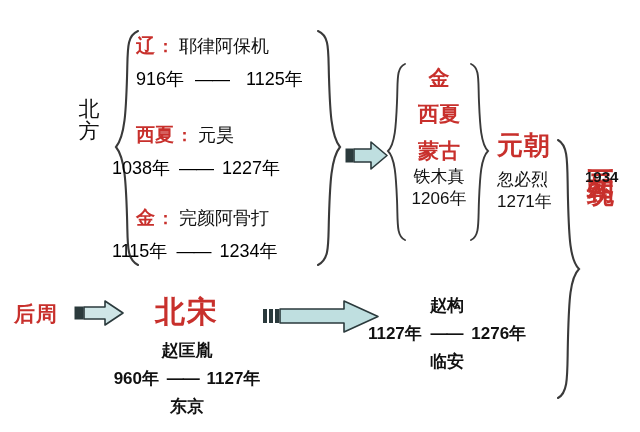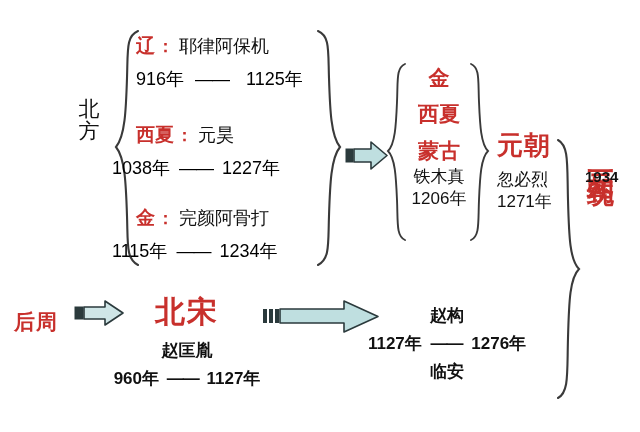--- a/index.html
+++ b/index.html
@@ -42,21 +42,21 @@
 
   .vert-red{
     font-size:27px;font-weight:bold;color:#c8302c;
     writing-mode:vertical-rl;text-orientation:upright;
     line-height:1.06;letter-spacing:2px;
   }
   .vert-year{font-size:15px;color:#111;font-weight:bold;}
 
   .dyn-big{font-size:30px;font-weight:bold;color:#c8302c;letter-spacing:2px;white-space:nowrap;text-align:center;}
   .mini{font-size:17px;color:#111;white-space:nowrap;text-align:center;font-weight:bold;}
-  .houzhou{font-size:21px;font-weight:bold;color:#c8302c;letter-spacing:1px;white-space:nowrap;margin-top:8px;}
+  .houzhou{font-size:21px;font-weight:bold;color:#c8302c;letter-spacing:1px;white-space:nowrap;}
 </style>
 </head>
 <body>
 
 <div id="stage">
 
   <div class="abs label-vert" style="left:78px;top:98px;">
     <div>北</div>
     <div>方</div>
   </div>
@@ -166,33 +166,34 @@
   </div>
 
   <div class="abs" style="left:92px;top:292px;width:190px;text-align:center;">
     <div class="dyn-big">北宋</div>
     <div class="mini" style="margin-top:6px;">赵匡胤</div>
     <div class="mini" style="margin-top:5px;text-align:center;">
       <span>960年</span>
       <span class="dash" style="margin:0 3px;">——</span>
       <span>1127年</span>
     </div>
+    <div class="mini" style="margin-top:5px;">东京</div>
   </div>
 
   <div class="abs arrow-wrap" style="left:262px;top:299px;">
     <svg width="120" height="36" viewBox="0 0 120 36" aria-hidden="true">
       <rect x="1" y="10" width="4" height="14" fill="#2b3a3c"></rect>
       <rect x="7" y="10" width="4" height="14" fill="#2b3a3c"></rect>
       <rect x="13" y="10" width="4" height="14" fill="#2b3a3c"></rect>
       <path d="M18 10 L82 10 L82 2 L116 17.5 L82 33 L82 24 L18 24 Z" fill="#bfdfe0" stroke="#2b3a3c" stroke-width="1.6" stroke-linejoin="round"></path>
     </svg>
   </div>
 
   <div class="abs" style="left:352px;top:292px;width:190px;text-align:center;">
-    <div class="mini" style="margin-top:12px;">赵构</div>
+    <div class="mini" style="margin-top:2px;">赵构</div>
     <div class="mini" style="margin-top:5px;">
       <span>1127年</span>
       <span class="dash" style="margin:0 4px;">——</span>
       <span>1276年</span>
     </div>
     <div class="mini" style="margin-top:5px;">临安</div>
   </div>
 
 </div>
 

